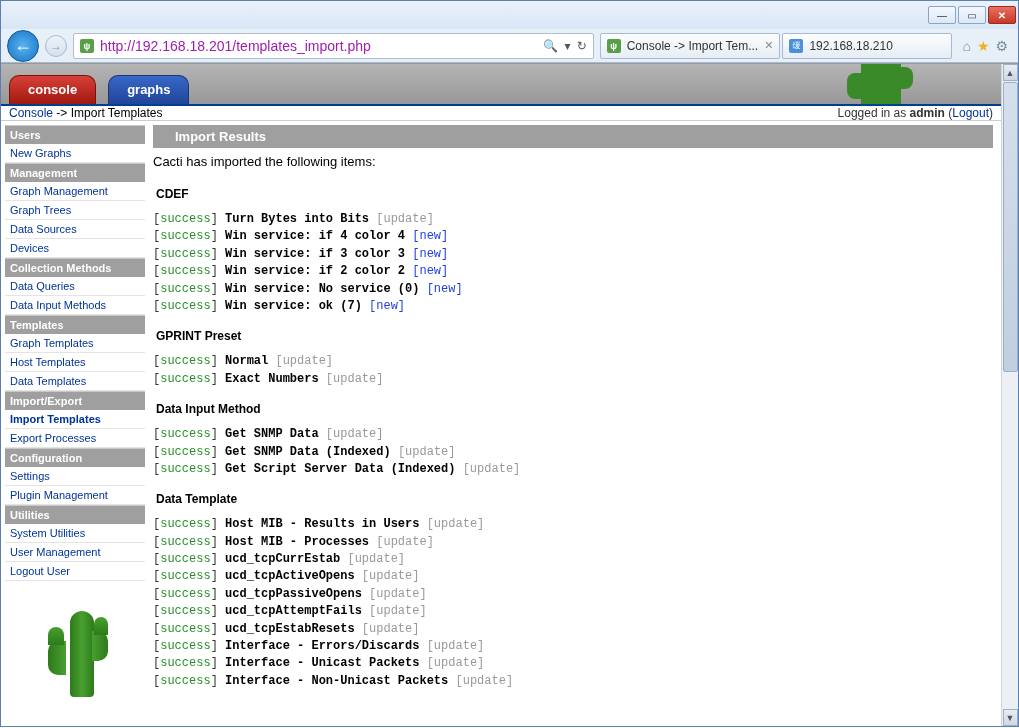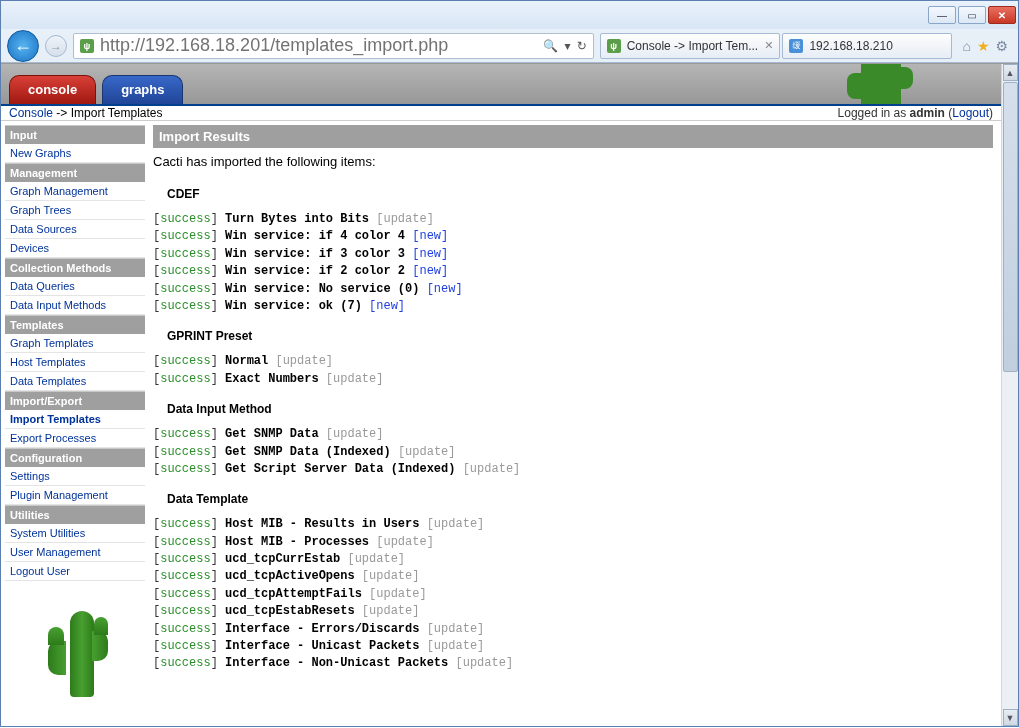--- a/index.html
+++ b/index.html
@@ -10,21 +10,21 @@
 .titlebar { height: 28px; display: flex; justify-content: flex-end; align-items: center; padding: 0 2px; background: linear-gradient(#eaf2fb, #d8e6f5); }
 .win-btns { display: flex; gap: 2px; }
 .win-btn { width: 28px; height: 18px; border: 1px solid #8ba5c8; border-radius: 2px; display: flex; align-items: center; justify-content: center; font-size: 10px; background: linear-gradient(#f4f8fd, #dce8f5); color: #334; cursor: pointer; }
 .win-btn.close { background: linear-gradient(#e97060, #c83825); color: #fff; border-color: #9c2b1d; font-weight: bold; }
 
 .addressbar { height: 34px; display: flex; align-items: center; padding: 2px 6px; gap: 6px; border-bottom: 1px solid #a6bad3; }
 .nav-back { width: 32px; height: 32px; border-radius: 50%; background: radial-gradient(#57b4f0, #1a72c4); display: flex; align-items: center; justify-content: center; color: #fff; font-size: 18px; cursor: pointer; border: 1px solid #0f5a9e; }
 .nav-fwd { width: 22px; height: 22px; border-radius: 50%; background: linear-gradient(#eef3f9, #d6e0eb); border: 1px solid #a6bad3; display: flex; align-items: center; justify-content: center; color: #8a99ab; font-size: 12px; cursor: pointer; }
 .url-box { flex: 1; height: 26px; background: #fff; border: 1px solid #b0bfd0; border-radius: 2px; display: flex; align-items: center; padding: 0 6px; gap: 6px; }
 .favicon { width: 14px; height: 14px; background: #5a9e4a; border-radius: 2px; display: flex; align-items: center; justify-content: center; color: #fff; font-size: 9px; font-weight:bold; }
-.url-text { flex: 1; color: #737373; font-size: 18px; border: none; outline: none; background: transparent; }
+.url-text { flex: 1; color: #a21caf; font-size: 14px; border: none; outline: none; background: transparent; }
 .url-ctl { color: #555; font-size: 12px; cursor: pointer; }
 .tabs-bar { display: flex; gap: 2px; }
 .tab { height: 26px; min-width: 170px; background: linear-gradient(#fdfdfd, #e6edf5); border: 1px solid #a6bad3; border-radius: 2px; display: flex; align-items: center; padding: 0 6px; gap: 6px; font-size: 12px; color: #333; cursor: pointer; }
 .tab .x { color: #888; font-size: 11px; margin-left: auto; }
 .tab-icon-blue { width: 14px; height: 14px; background: #4a90d9; border-radius: 2px; display:flex; align-items:center; justify-content:center; color:#fff; font-size:8px; }
 .right-icons { display: flex; gap: 6px; align-items: center; padding: 0 4px; }
 .right-icons span { font-size: 14px; cursor: pointer; }
 
 
 .page-wrap { position: relative; width: 1017px; height: 663px; overflow: hidden; background: #fff; border-top: 1px solid #999; }
@@ -36,44 +36,44 @@
 
 .content { margin-right: 17px; }
 
 .cacti-header { height: 42px; background: linear-gradient(#b5b5b5, #a6a6a6 50%, #989898); border-bottom: 2px solid #003f8e; position: relative; overflow: hidden; }
 .header-cactus { position: absolute; right: 100px; top: -5px; width: 40px; height: 50px; background: #3a8a2a; border-radius: 6px 6px 2px 6px; }
 .header-cactus::before { content: ""; position: absolute; left: -14px; top: 14px; width: 14px; height: 26px; background: #3a8a2a; border-radius: 8px 0 0 8px; }
 .header-cactus::after { content: ""; position: absolute; right: -12px; top: 8px; width: 14px; height: 22px; background: #3a8a2a; border-radius: 0 8px 8px 0; }
 .tab-buttons { display: flex; height: 100%; align-items: flex-end; padding-left: 8px; gap: 6px; }
 .tab-btn { padding: 6px 18px 7px; border-radius: 10px 10px 0 0; font-weight: bold; font-size: 13px; color: #fff; cursor: pointer; }
 .tab-btn.console { background: linear-gradient(#d84038, #a01810); border: 1px solid #7a120c; border-bottom: none; }
-.tab-btn.graphs { background: linear-gradient(#3868c8, #204598); border: 1px solid #1a3570; border-bottom: none; }
+.tab-btn.graphs { background: linear-gradient(#3868c8, #204598); border: 1px solid #1a3570; border-bottom: none; margin-left: 6px; }
 
 .breadcrumb-bar { display: flex; justify-content: space-between; align-items: center; padding: 0 8px; background: #fff; border-bottom: 1px solid #ccc; font-size: 12px; }
 .breadcrumb-bar a { color: #003399; text-decoration: none; }
 .breadcrumb-bar .right { color: #333; margin-left: 8px; }
 .breadcrumb-bar .right a { color: #003399; }
 
 .main-area { display: flex; align-items: flex-start; }
 .sidenav { width: 148px; padding: 4px; }
 .nav-header { background: #9f9f9f; color: #fff; font-weight: bold; padding: 3px 5px; font-size: 11px; border-top: 1px solid #c8c8c8; }
 .nav-item { display: block; padding: 3px 5px; color: #003399; font-size: 11px; border-bottom: 1px solid #e4e4e4; cursor: pointer; }
 .nav-item.active { font-weight: bold; }
 
 .sidenav-cactus { width: 70px; height: 100px; margin: 20px auto; position: relative; }
 .sidenav-cactus .trunk { position: absolute; left: 30px; top: 10px; width: 24px; height: 86px; background: linear-gradient(90deg, #2d7a1a, #48a030, #2d7a1a); border-radius: 12px 12px 4px 4px; }
 .sidenav-cactus .arm-l { position: absolute; left: 8px; top: 40px; width: 18px; height: 34px; background: linear-gradient(90deg, #2d7a1a, #48a030); border-radius: 10px 0 0 10px; }
 .sidenav-cactus .arm-l::after { content: ""; position: absolute; top: -14px; left: 0; width: 16px; height: 18px; background: linear-gradient(#48a030, #2d7a1a); border-radius: 10px 10px 0 0; }
 .sidenav-cactus .arm-r { position: absolute; right: 2px; top: 30px; width: 16px; height: 30px; background: linear-gradient(90deg, #48a030, #2d7a1a); border-radius: 0 10px 10px 0; }
 .sidenav-cactus .arm-r::after { content: ""; position: absolute; top: -14px; right: 0; width: 14px; height: 18px; background: linear-gradient(#48a030, #2d7a1a); border-radius: 10px 10px 0 0; }
 
 .content-col { flex: 1; padding: 4px 8px 4px 4px; }
-.section-title { background: #9f9f9f; color: #fff; font-weight: bold; padding: 4px 6px; font-size: 13px; }
+.section-title { background: #9f9f9f; color: #fff; font-weight: bold; padding: 4px 22px; font-size: 13px; }
 .intro { font-size: 13px; padding: 6px 0 12px; color: #000; }
-.group-label { font-size: 12px; font-weight: bold; margin: 6px 14px 10px; color: #000; }
+.group-label { font-size: 12px; font-weight: bold; margin: 6px 3px 10px; color: #000; }
 .result-list { font-family: "Courier New", monospace; font-size: 12px; line-height: 1.45; margin-bottom: 14px; }
 .result-list .line .bracket { color: #333; }
 .result-list .line .status-lbl { color: #2a8f2a; }
 .result-list .line .item-name { color: #000; font-weight: bold; }
 .result-list .line .action-update { color: #999; }
 .result-list .line .action-new { color: #2040e0; }
 </style>
 </head>
 <body>
 
@@ -129,21 +129,21 @@
         <div>
           <a>Console</a><span> -&gt; </span><span>Import Templates</span>
         </div>
         <div class="right">
           <span>Logged in as </span><strong>admin</strong><span> (</span><a>Logout</a><span>)</span>
         </div>
       </div>
 
       <div class="main-area">
         <div class="sidenav" id="sidenav">
-            <div class="nav-header">Input</div>
+            <div class="nav-header">Users</div>
             <a class="nav-item">New Graphs</a>
             <div class="nav-header">Management</div>
             <a class="nav-item">Graph Management</a>
             <a class="nav-item">Graph Trees</a>
             <a class="nav-item">Data Sources</a>
             <a class="nav-item">Devices</a>
             <div class="nav-header">Collection Methods</div>
             <a class="nav-item">Data Queries</a>
             <a class="nav-item">Data Input Methods</a>
             <div class="nav-header">Templates</div>
@@ -190,20 +190,21 @@
                 <div class="line"><span class="bracket">[</span><span class="status-lbl">success</span><span class="bracket">]</span> <span class="item-name">Get SNMP Data</span> <span class="action-update">[update]</span></div>
                 <div class="line"><span class="bracket">[</span><span class="status-lbl">success</span><span class="bracket">]</span> <span class="item-name">Get SNMP Data (Indexed)</span> <span class="action-update">[update]</span></div>
                 <div class="line"><span class="bracket">[</span><span class="status-lbl">success</span><span class="bracket">]</span> <span class="item-name">Get Script Server Data (Indexed)</span> <span class="action-update">[update]</span></div>
               </div>
               <div class="group-label">Data Template</div>
               <div class="result-list">
                 <div class="line"><span class="bracket">[</span><span class="status-lbl">success</span><span class="bracket">]</span> <span class="item-name">Host MIB - Results in Users</span> <span class="action-update">[update]</span></div>
                 <div class="line"><span class="bracket">[</span><span class="status-lbl">success</span><span class="bracket">]</span> <span class="item-name">Host MIB - Processes</span> <span class="action-update">[update]</span></div>
                 <div class="line"><span class="bracket">[</span><span class="status-lbl">success</span><span class="bracket">]</span> <span class="item-name">ucd_tcpCurrEstab</span> <span class="action-update">[update]</span></div>
                 <div class="line"><span class="bracket">[</span><span class="status-lbl">success</span><span class="bracket">]</span> <span class="item-name">ucd_tcpActiveOpens</span> <span class="action-update">[update]</span></div>
+                <div class="line"><span class="bracket">[</span><span class="status-lbl">success</span><span class="bracket">]</span> <span class="item-name">ucd_tcpPassiveOpens</span> <span class="action-update">[update]</span></div>
                 <div class="line"><span class="bracket">[</span><span class="status-lbl">success</span><span class="bracket">]</span> <span class="item-name">ucd_tcpAttemptFails</span> <span class="action-update">[update]</span></div>
                 <div class="line"><span class="bracket">[</span><span class="status-lbl">success</span><span class="bracket">]</span> <span class="item-name">ucd_tcpEstabResets</span> <span class="action-update">[update]</span></div>
                 <div class="line"><span class="bracket">[</span><span class="status-lbl">success</span><span class="bracket">]</span> <span class="item-name">Interface - Errors/Discards</span> <span class="action-update">[update]</span></div>
                 <div class="line"><span class="bracket">[</span><span class="status-lbl">success</span><span class="bracket">]</span> <span class="item-name">Interface - Unicast Packets</span> <span class="action-update">[update]</span></div>
                 <div class="line"><span class="bracket">[</span><span class="status-lbl">success</span><span class="bracket">]</span> <span class="item-name">Interface - Non-Unicast Packets</span> <span class="action-update">[update]</span></div>
               </div>
             </div>
         </div>
       </div>
 

